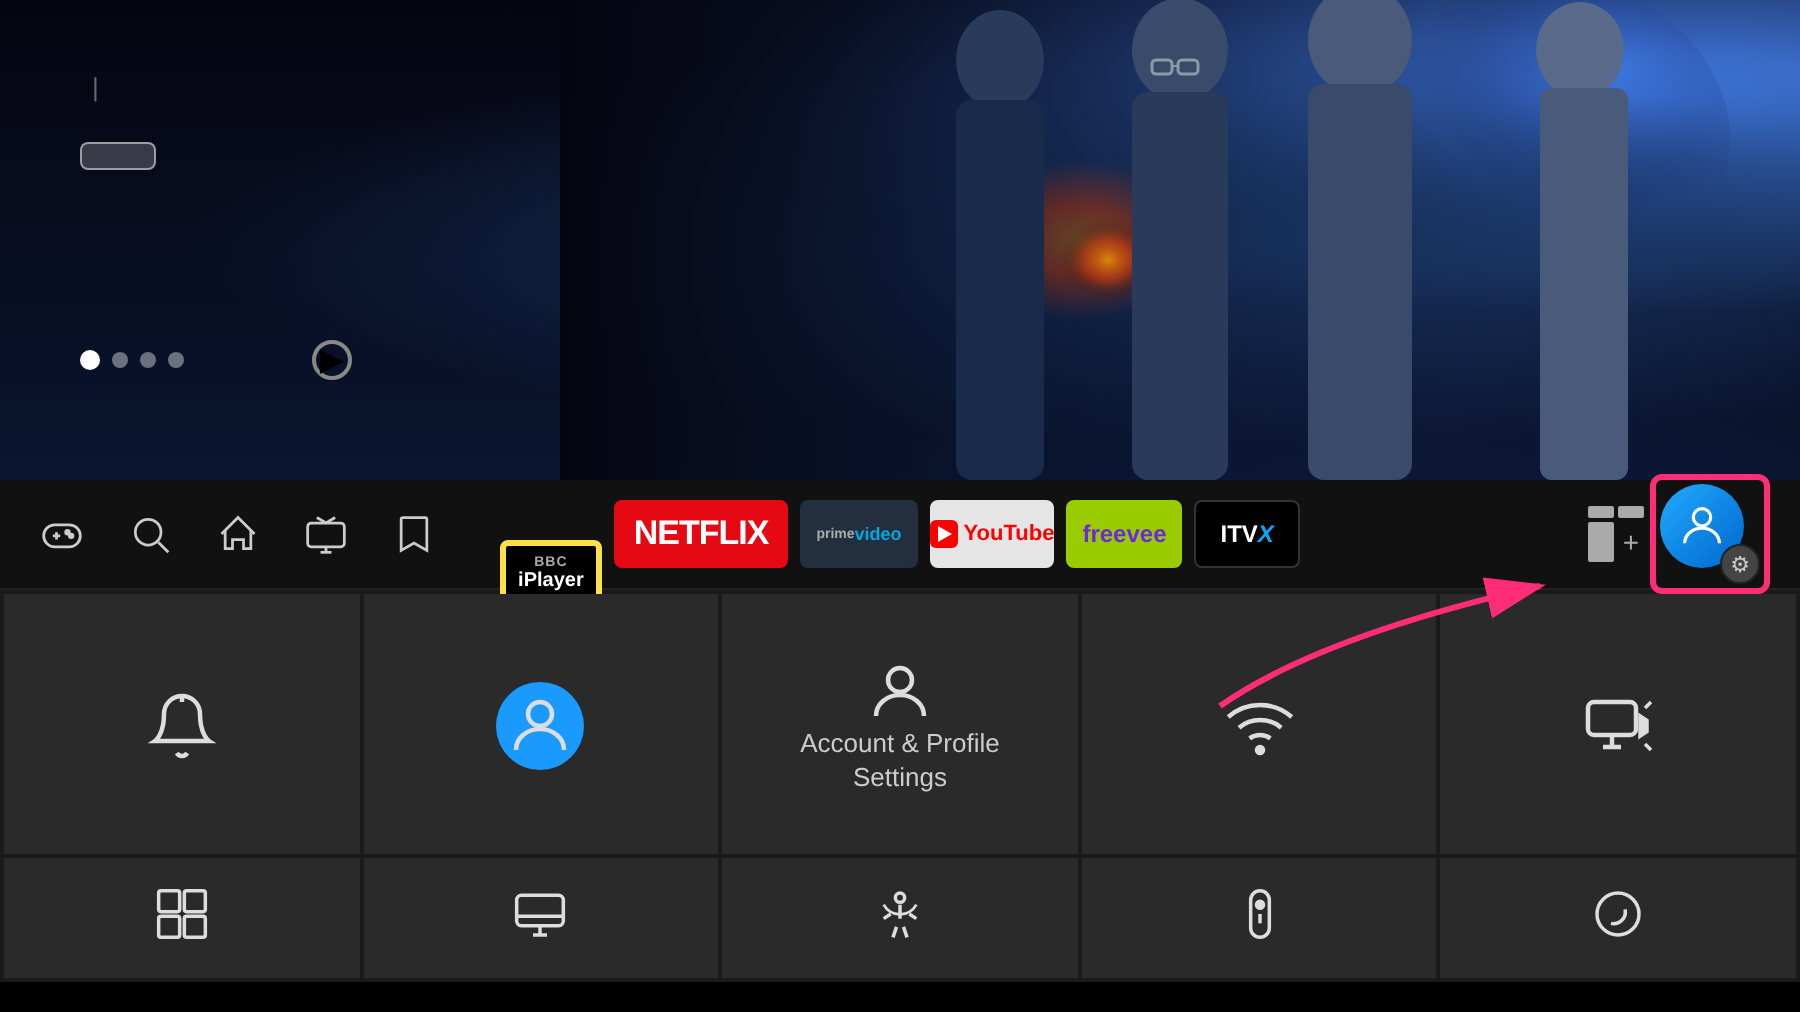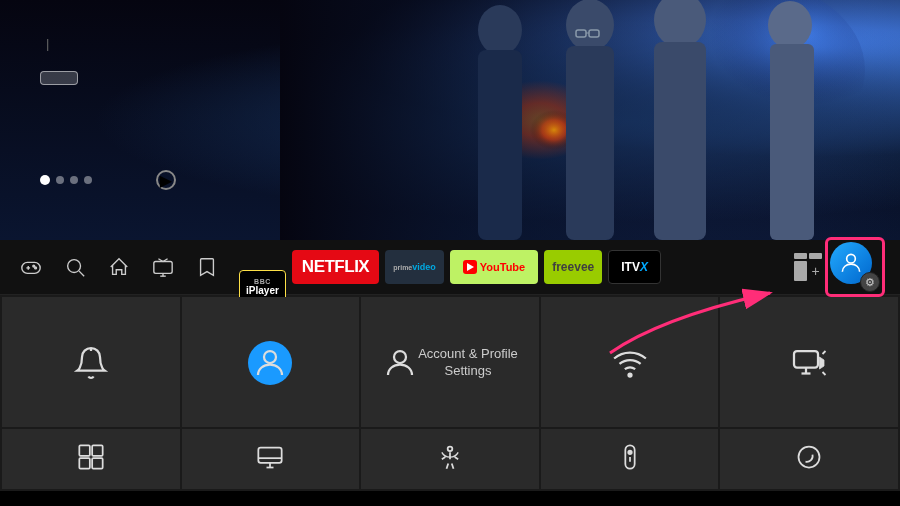--- a/index.html
+++ b/index.html
@@ -179,21 +179,21 @@
       border-radius: 4px;
       display: flex;
       align-items: center;
       justify-content: center;
       cursor: pointer;
       font-size: 11px;
       font-weight: bold;
     }
     .app-bbc {
       background: #000;
-      border: 1px solid #fde047;
+      border: 3px solid #fde047;
       color: #fff;
       padding: 3px 6px;
       font-size: 9px;
       line-height: 1.1;
       margin-top: 40px;
     }
     .app-netflix {
       background: #e50914;
       color: #fff;
       font-size: 17px;
@@ -201,25 +201,25 @@
       letter-spacing: -0.5px;
       padding: 4px 10px;
     }
     .app-prime {
       background: #232f3e;
       color: #00a8e0;
       font-size: 9px;
       padding: 4px 8px;
     }
     .app-youtube {
-      background: #bef264;
+      background: #e5e5e5;
       color: #f00;
       font-size: 11px;
       font-weight: bold;
-      padding: 4px 13px;
+      padding: 4px 0;
       display: flex;
       align-items: center;
       gap: 3px;
     }
     .yt-play {
       width: 14px;
       height: 14px;
       background: #f00;
       border-radius: 3px;
       display: flex;
@@ -228,21 +228,21 @@
     }
     .yt-play::after {
       content: '';
       border-left: 7px solid white;
       border-top: 4px solid transparent;
       border-bottom: 4px solid transparent;
       margin-left: 2px;
     }
     .app-freevee {
       background: #99cc00;
-      color: #404040;
+      color: #6d28d9;
       font-size: 12px;
       font-weight: 900;
       padding: 4px 8px;
     }
     .app-itvx {
       background: #000;
       color: #fff;
       border: 1px solid #333;
       font-size: 12px;
       font-weight: bold;
@@ -260,21 +260,21 @@
     .settings-grid {
       display: grid;
       grid-template-columns: repeat(5, 1fr);
       gap: 2px;
       background: #1a1a1a;
       padding: 2px;
     }
     .settings-tile {
       background: #2a2a2a;
       display: flex;
-      flex-direction: row;
+      flex-direction: column;
       align-items: center;
       justify-content: center;
       padding: 20px 10px 18px;
       cursor: pointer;
       height: 130px;
     }
     .settings-tile-icon {
       font-size: 32px;
       color: #ddd;
       display: flex;

